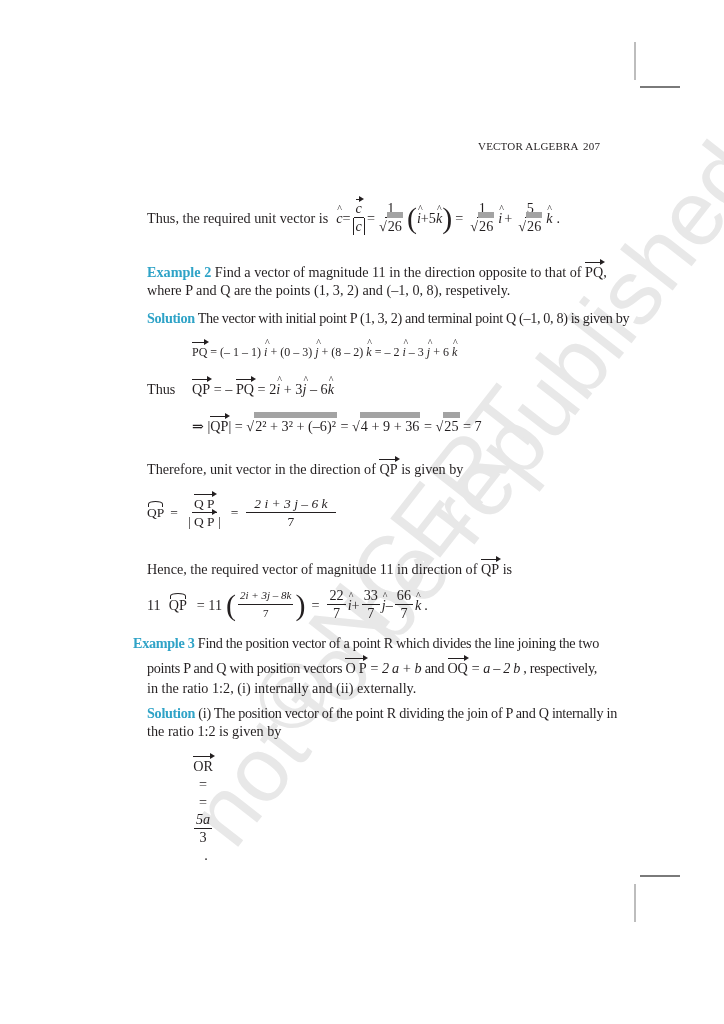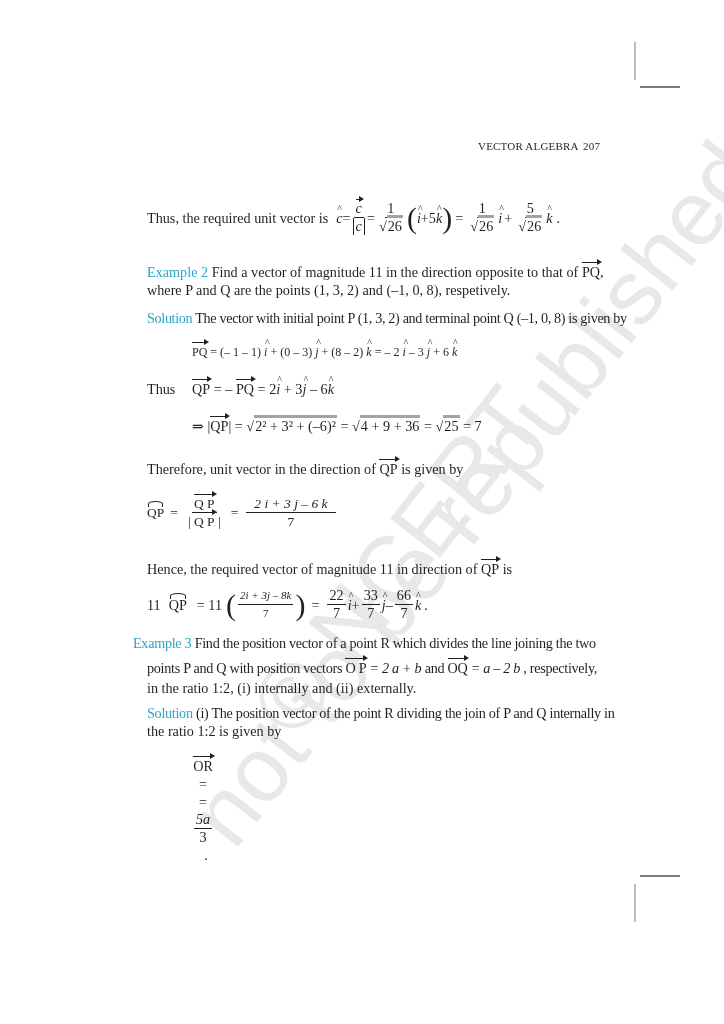--- a/index.html
+++ b/index.html
@@ -3,31 +3,31 @@
 <meta charset="utf-8">
 <style>
   html, body { margin:0; padding:0; }
   body { width:724px; height:1024px; background:#ffffff; position:relative; overflow:hidden;
          font-family:"Liberation Serif","DejaVu Serif",serif; color:#231f20; }
   .abs { position:absolute; white-space:nowrap; }
   .mark-v { position:absolute; width:2px; background:#bdbdbd; }
   .mark-h { position:absolute; height:2px; background:#7a7a7a; }
   .header { font-size:11px; letter-spacing:0.2px; }
   .txt { font-size:14.2px; line-height:18px;margin-top:7px; }
-  .blue { color:#2fa3c7; font-weight:normal; }
+  .blue { color:#2fa3c7; font-weight:bold; }
   .it { font-style:italic; }
   .ov { position:relative; display:inline-block; }
   .ov::before { content:""; position:absolute; left:0; right:0; top:-1px; border-top:1px solid #231f20; }
   .ov::after { content:""; position:absolute; right:-2px; top:-4px; width:0; height:0;
                border-left:5px solid #231f20; border-top:3px solid transparent; border-bottom:3px solid transparent; }
   .frac { display:inline-flex; flex-direction:column; align-items:center; vertical-align:middle; margin:0 2px; }
   .frac .num { border-bottom:1px solid #231f20; padding:0 2px; line-height:17px; }
   .frac .den { padding:0 2px; line-height:17px; }
   .sqrt { display:inline-block; }
-  .sqrt .rad { border-top:3px solid #a3a3a3; padding:0 1px; }
+  .sqrt .rad { border-top:6px solid #a3a3a3; padding:0 1px; }
   .hat { position:relative; display:inline-block; }
   .hat::before { content:"^"; position:absolute; left:1px; top:-9px; font-size:10px; font-style:normal; }
   .wide-hat { position:relative; display:inline-block; }
   .wide-hat::before { content:""; position:absolute; left:1px; right:1px; top:-3px; height:5px;
                       border-top:1px solid #231f20; border-left:1px solid #231f20; border-right:1px solid #231f20;
                       border-radius:50% 50% 0 0; }
   .big-paren { font-size:30px; line-height:30px; vertical-align:middle; font-weight:lighter; }
   .watermark { position:absolute; color:#e8e8e8; font-family:"Liberation Sans","DejaVu Sans",sans-serif;
                font-size:92px; white-space:nowrap; transform-origin:left top; pointer-events:none; z-index:0; }
   .content { position:relative; z-index:1; }

